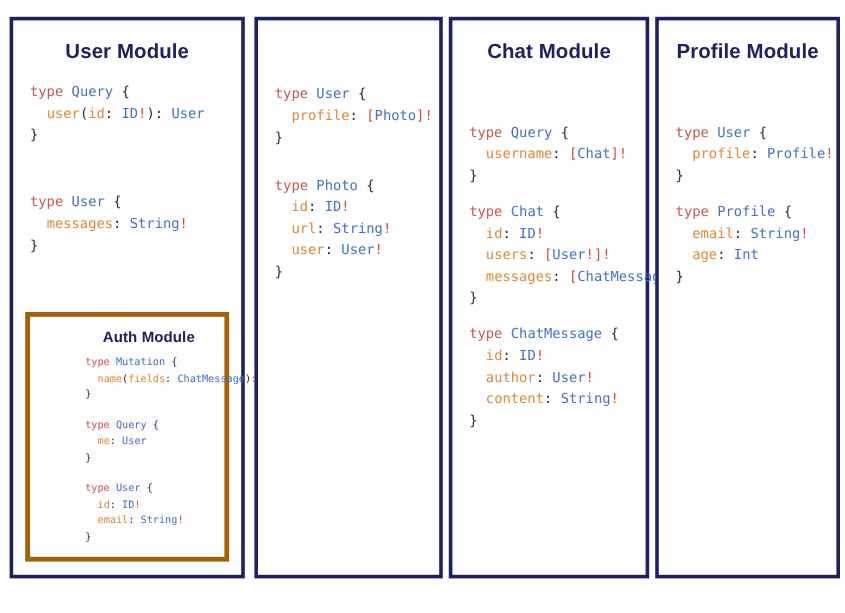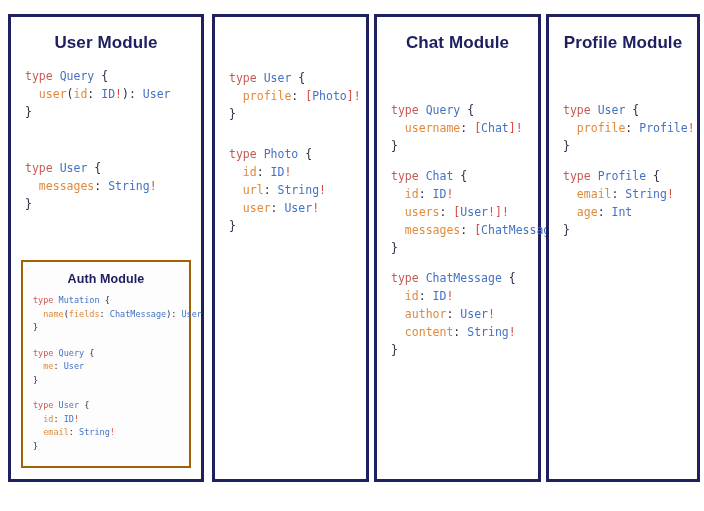--- a/index.html
+++ b/index.html
@@ -70,22 +70,23 @@
   #panel-chat    { left: 374px; top: 14px; width: 167px; height: 468px; }
   #panel-profile { left: 546px; top: 14px; width: 154px; height: 468px; }
 
   #panel-auth {
     position: absolute;
     left: 10px;
     top: 243px;
     width: 170px;
     height: 208px;
     background: #fdfdfe;
-    border: 2px solid #a16207;
+    border: 4px solid #a16207;
     box-sizing: border-box;
+    padding-left: 36px;
   }
   #panel-auth > .panel-title {
     font-size: 12.5px;
     margin-top: 10px;
     margin-bottom: 2px;
   }
 
   .spacer-lg { height: 38px; }
   .spacer-md { height: 22px; }
   .spacer-sm { height: 12px; }

